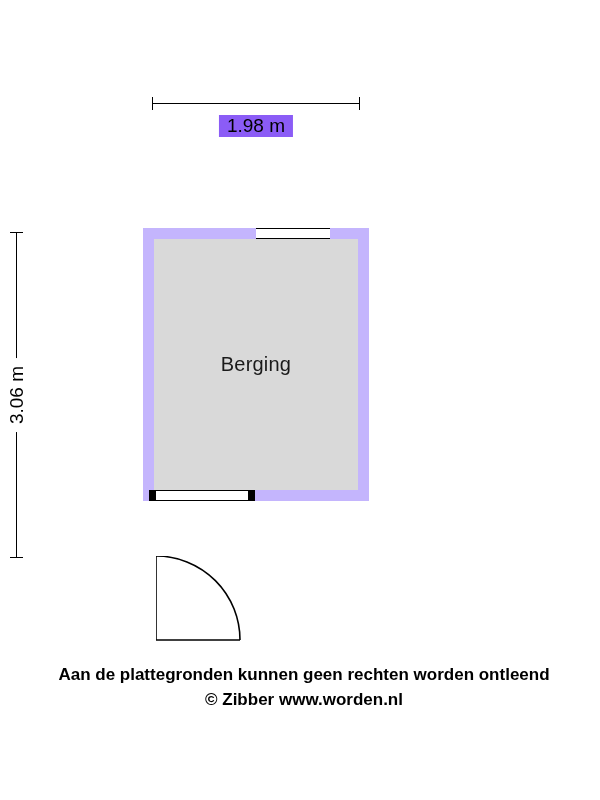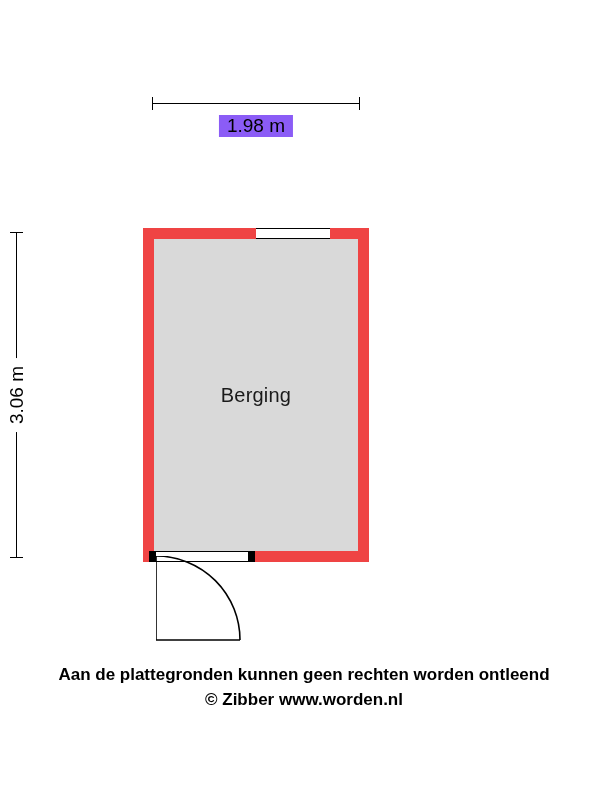--- a/index.html
+++ b/index.html
@@ -97,22 +97,22 @@
     line-height: 22px;
     white-space: nowrap;
   }
 
   
   .room {
     position: absolute;
     left: 143px;
     top: 228px;
     width: 226px;
-    height: 334px;
-    background: #ef4444; 
+    height: 273px;
+    background: #c4b5fd; 
   }
   .room-inner {
     position: absolute;
     left: 11px;
     top: 11px;
     right: 11px;
     bottom: 11px;
     background: #d9d9d9; 
   }
   .room-label {

